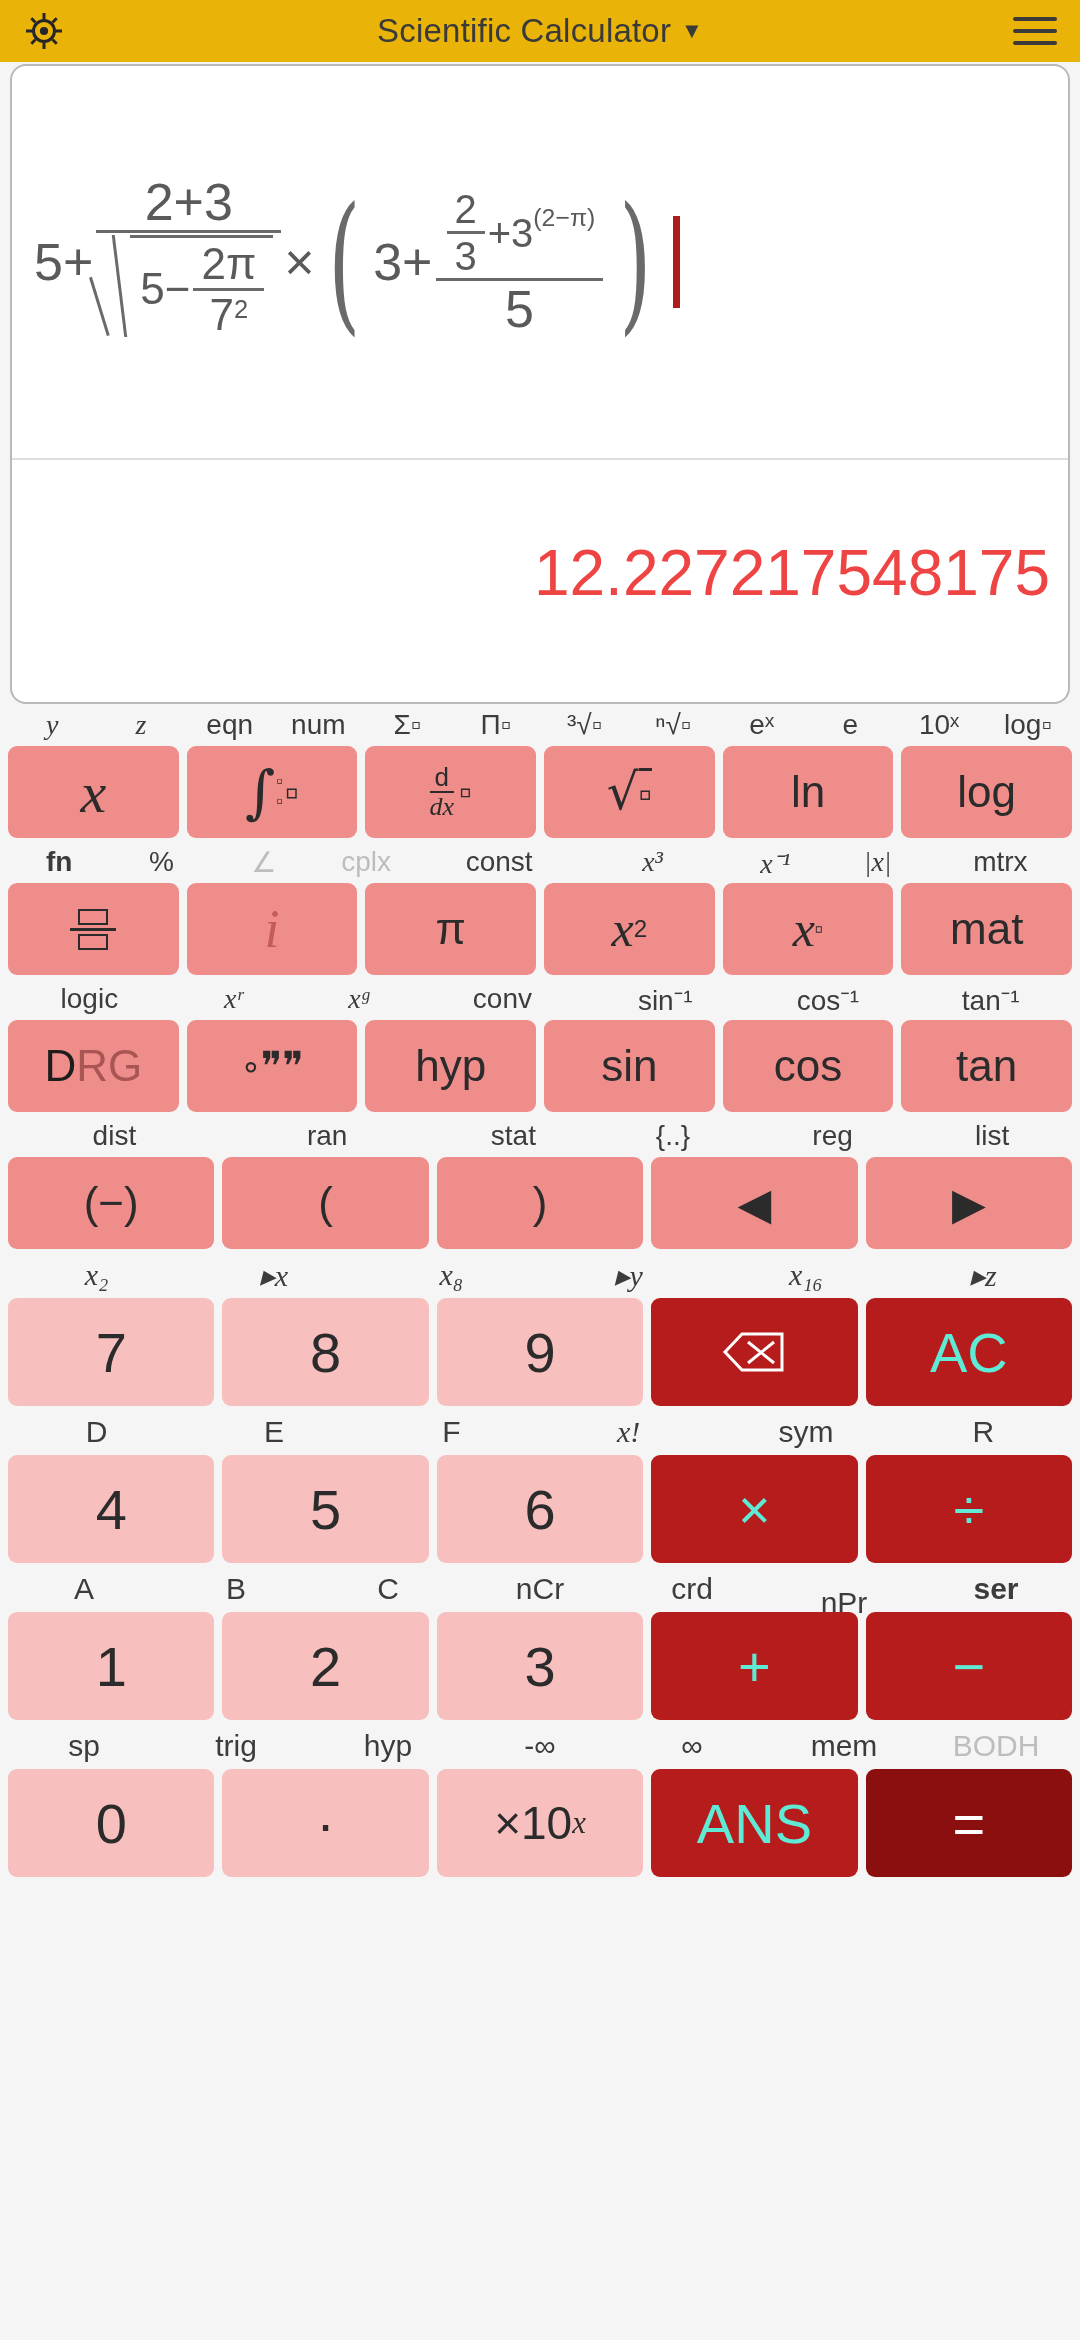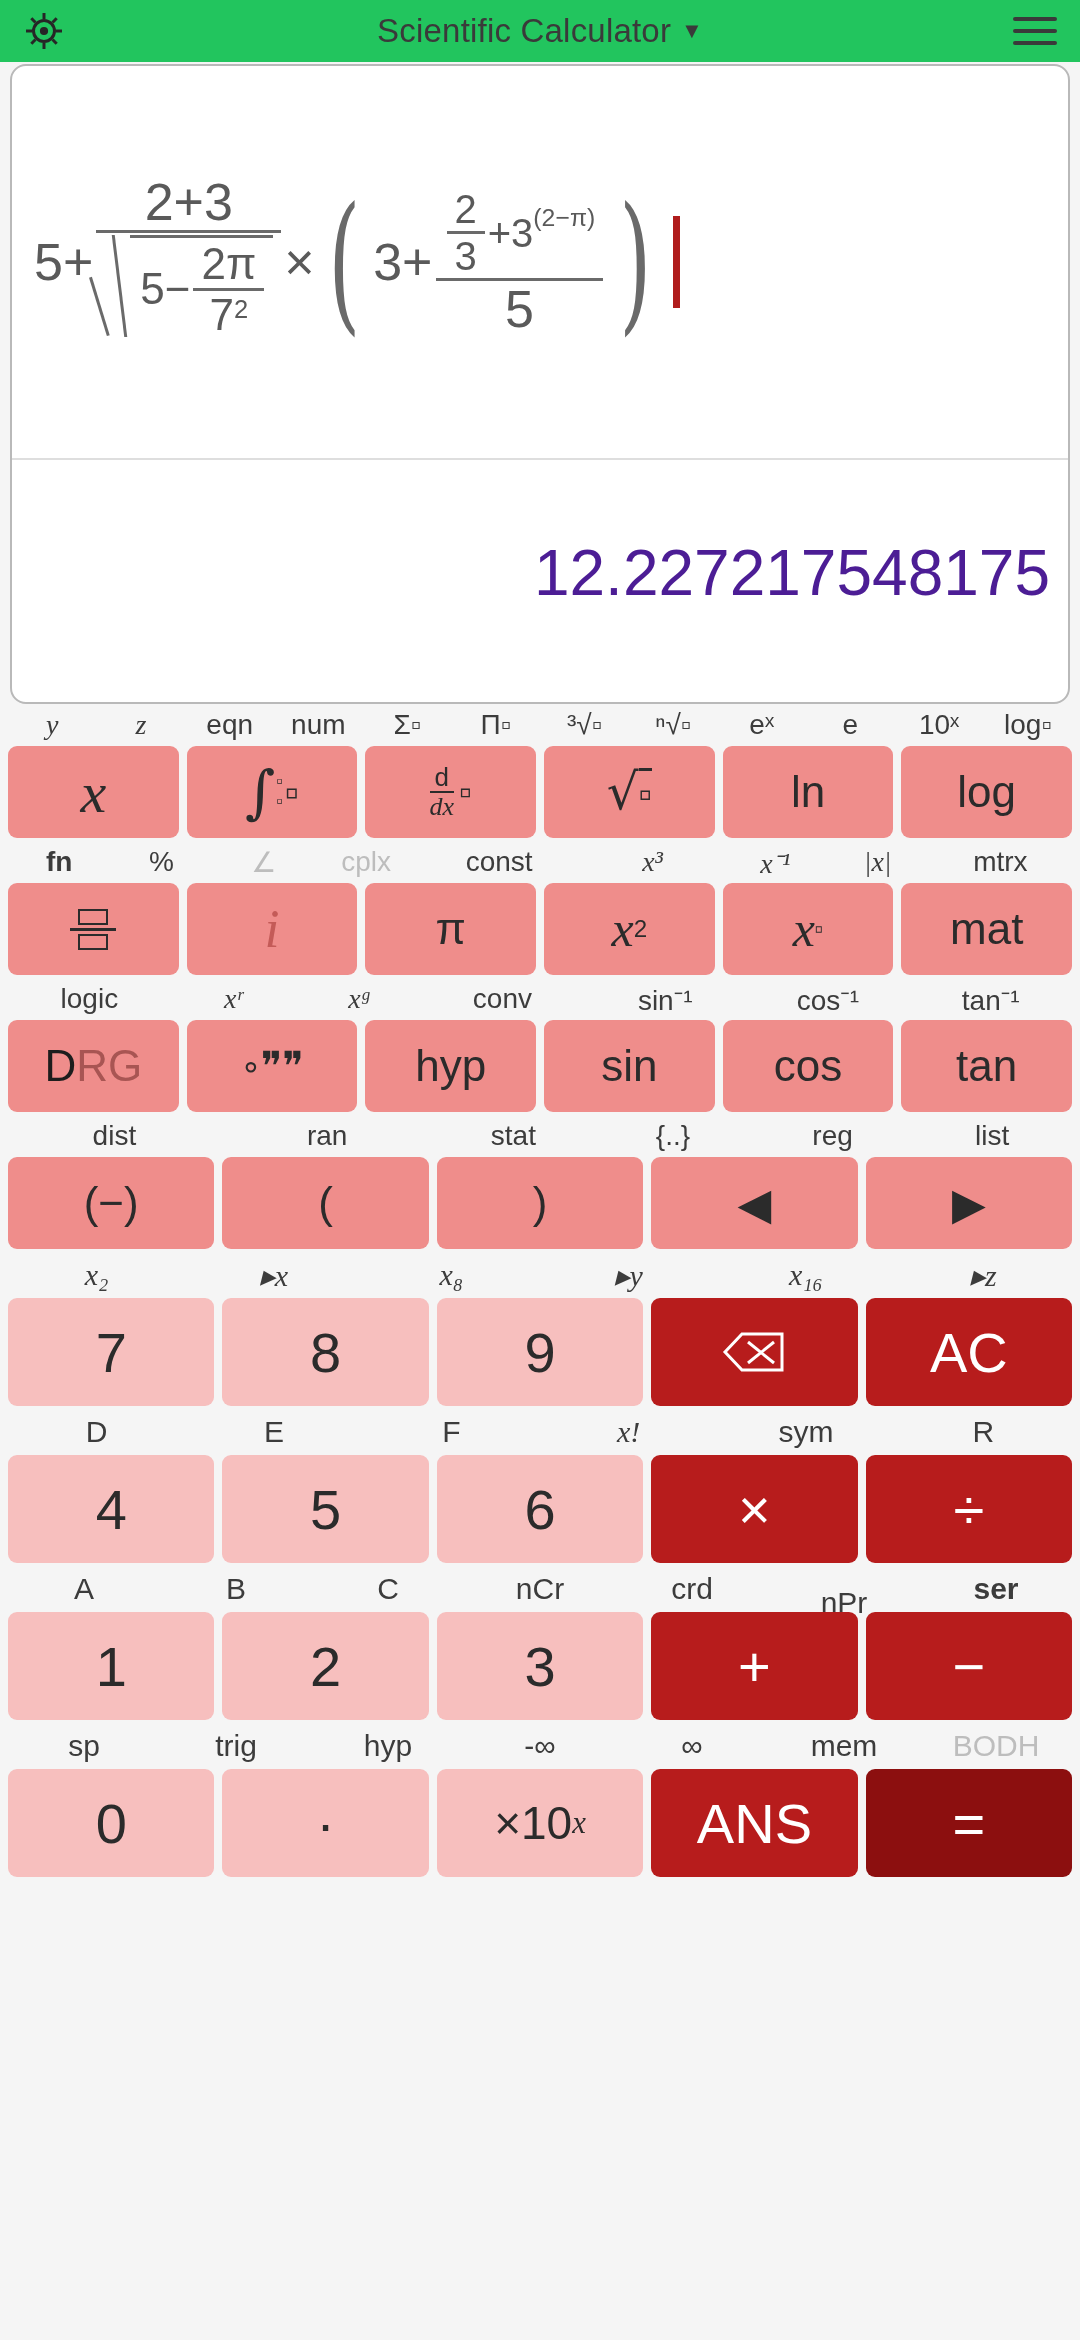--- a/index.html
+++ b/index.html
@@ -10,21 +10,21 @@
     overflow: hidden;
   }
 
   
   .titlebar {
     position: relative;
     height: 62px;
     display: flex;
     align-items: center;
     justify-content: center;
-    background: #22c55e;
+    background: #eab308;
   }
   .gear-btn {
     position: absolute; left: 18px; top: 50%;
     transform: translateY(-50%);
     width: 52px; height: 52px;
     display: flex; align-items: center; justify-content: center;
   }
   .title-text {
     font-size: 33px; color: #3a3a3a; letter-spacing: .2px;
   }
@@ -62,21 +62,21 @@
   .expr-sep { height: 2px; background: #dedede; margin: 0 0px; }
   .result-area {
     flex: 1;
     display: flex;
     align-items: center;
     justify-content: flex-end;
     padding: 0 18px 16px 0;
   }
   .result-text {
     font-size: 64px;
-    color: #4c1d95;
+    color: #ef4444;
     letter-spacing: 0px;
     white-space: nowrap;
   }
 
   
   .math { display: flex; align-items: center; font-size: 52px; color: #5a5a5a; line-height: 1; }
   .math .sm { font-size: 44px; }
   .frac {
     display: inline-flex; flex-direction: column;
     align-items: center; justify-content: center;
@@ -153,21 +153,21 @@
     flex: 1;
     height: 92px;
     border-radius: 9px;
     display: flex; align-items: center; justify-content: center;
     font-size: 44px;
     color: #2b2b2b;
     user-select: none;
   }
   .key.fn { background: #ef8d8b; }
   .key.num { background: #f7bfbe; }
-  .key.op  { background: #b71c1c; color: #ffffff; }
+  .key.op  { background: #b71c1c; color: #5eead4; }
   .key.eq  { background: #8c0f0f; color: #fff; }
   .key .serif-i { font-family: "Liberation Serif", serif; font-style: italic; font-size: 54px; }
 
   .numrow .key { height: 108px; font-size: 56px; }
   .keypad .numpad .labelrow { height: 46px; font-size: 30px; }
 
   sup.x { font-size: .55em; vertical-align: super; }
 </style>
 </head>
 <body>

